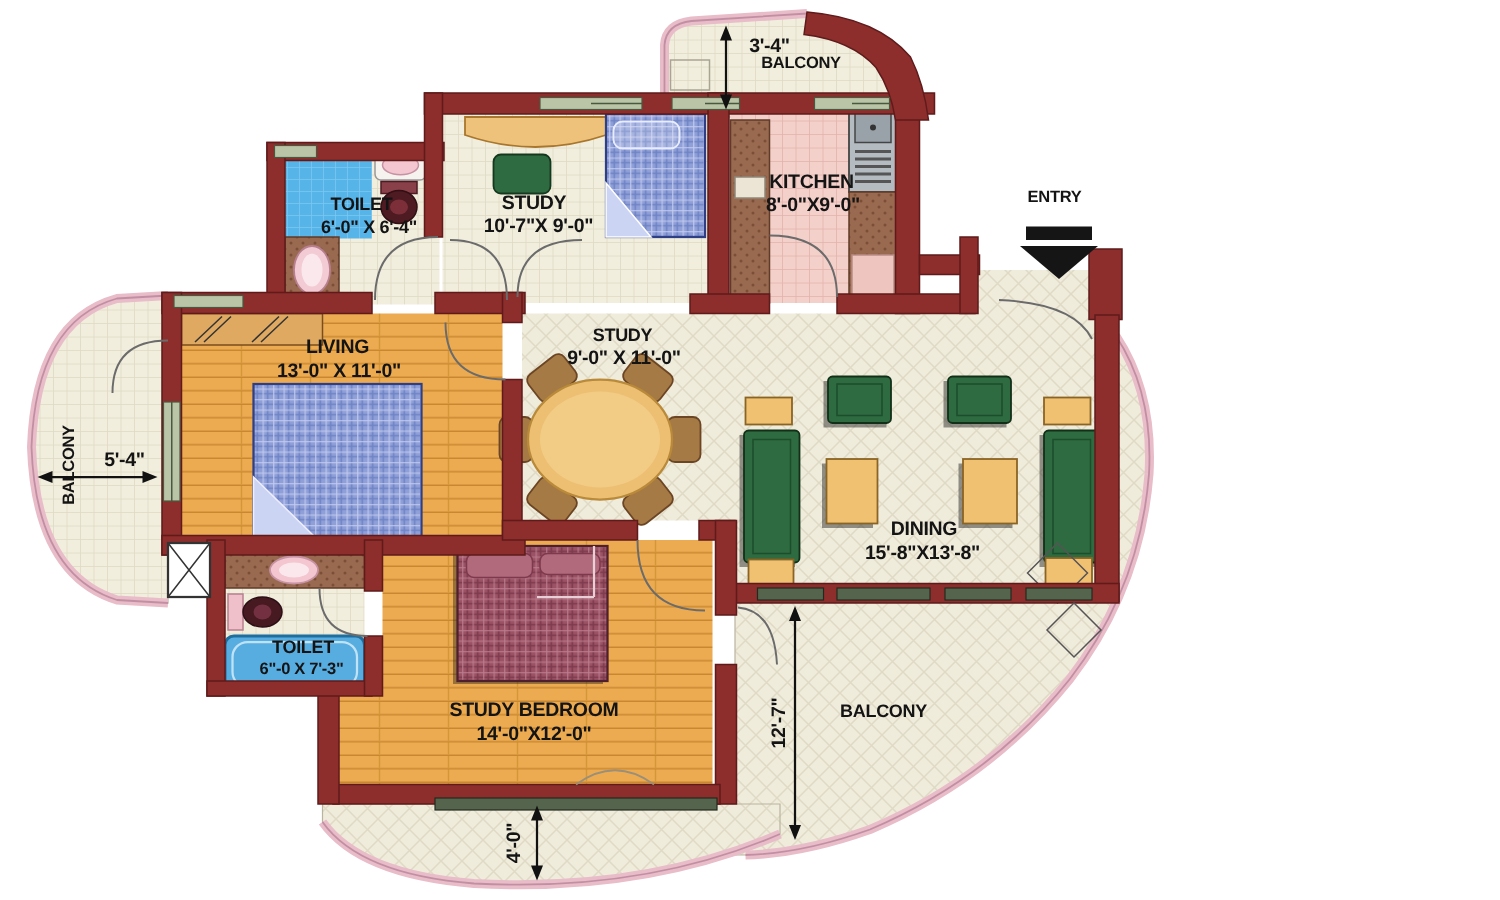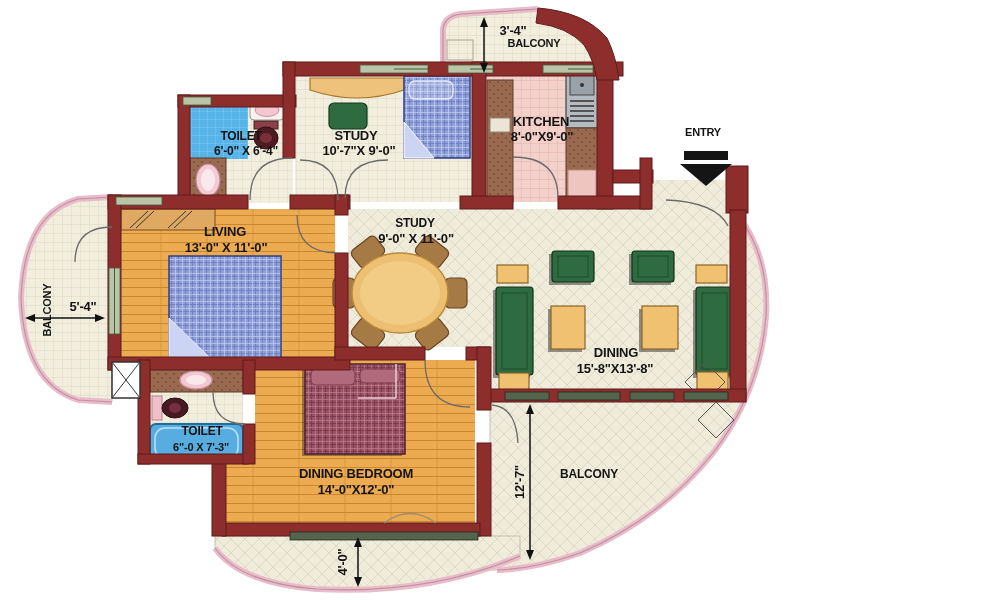--- a/index.html
+++ b/index.html
@@ -293,20 +293,20 @@
 
   <div class="lbl s13" style="left:616px;top:352px">DINING</div>
   <div class="lbl s13" style="left:615px;top:368px">15'-8"X13'-8"</div>
 
   <div class="lbl rot s11" style="left:47px;top:310px">BALCONY</div>
   <div class="lbl s13" style="left:83px;top:306px">5'-4"</div>
 
   <div class="lbl s12" style="left:202px;top:431px">TOILET</div>
   <div class="lbl s11" style="left:201px;top:447px">6"-0 X 7'-3"</div>
 
-  <div class="lbl s13" style="left:356px;top:473px">DINING BEDROOM</div>
+  <div class="lbl s13" style="left:356px;top:473px">STUDY BEDROOM</div>
   <div class="lbl s13" style="left:356px;top:489px">14'-0"X12'-0"</div>
 
   <div class="lbl s12" style="left:589px;top:474px">BALCONY</div>
   <div class="lbl rot s13" style="left:519px;top:482px">12'-7"</div>
 
   <div class="lbl rot s13" style="left:342px;top:562px">4'-0"</div>
 </div>
 
 </body></html>

